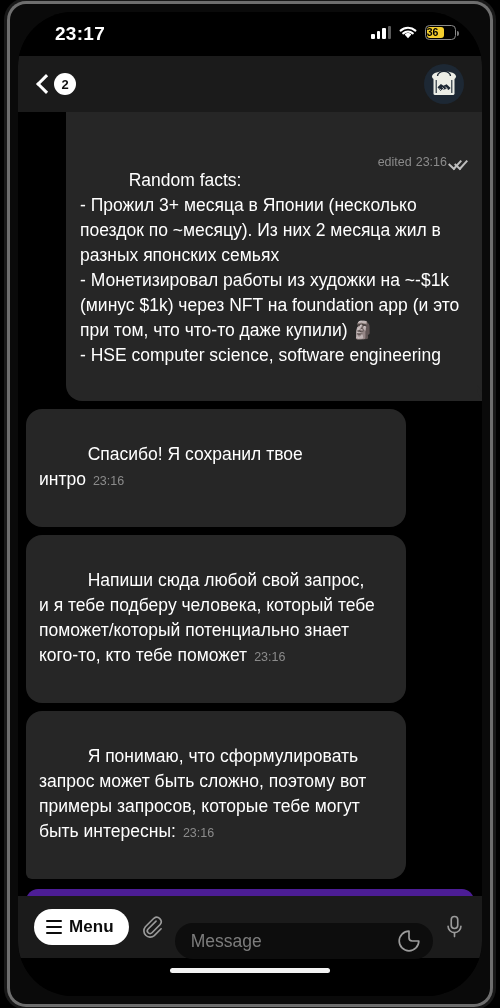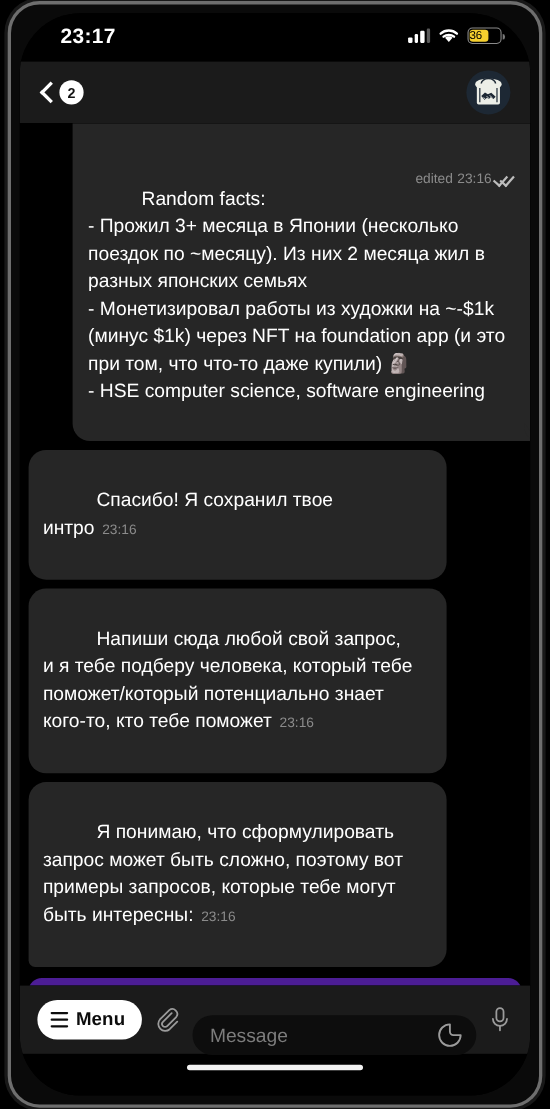--- a/index.html
+++ b/index.html
@@ -12,21 +12,21 @@
     font-family: "Liberation Sans", sans-serif;
   }
 
   
   .phone-frame {
     position: absolute;
     left: 10px;
     top: 4px;
     width: 480px;
     height: 1000px;
-    border-radius: 26px;
+    border-radius: 16px;
     background: #0a0a0a;
     box-shadow:
       0 0 0 3px #6e6e6e,
       0 0 0 6px #181818,
       0 0 14px 6px rgba(0,0,0,0.9);
     overflow: hidden;
   }
 
   .phone-screen {
     position: absolute;
@@ -100,21 +100,21 @@
     left: 1.2px; top: 1.2px; bottom: 1.2px;
     width: 17px;
     background: #f5cf2e;
     border-radius: 3px;
   }
   .battery-num {
     position: absolute;
     left: 0; right: 16px; top: -1px;
     text-align: center;
     font-size: 10.5px;
-    font-weight: normal;
+    font-weight: bold;
     color: #000;
     line-height: 15px;
     letter-spacing: -0.2px;
   }
 
   
   .chat-header {
     position: relative;
     height: 56px;
     background: #1b1b1b;

